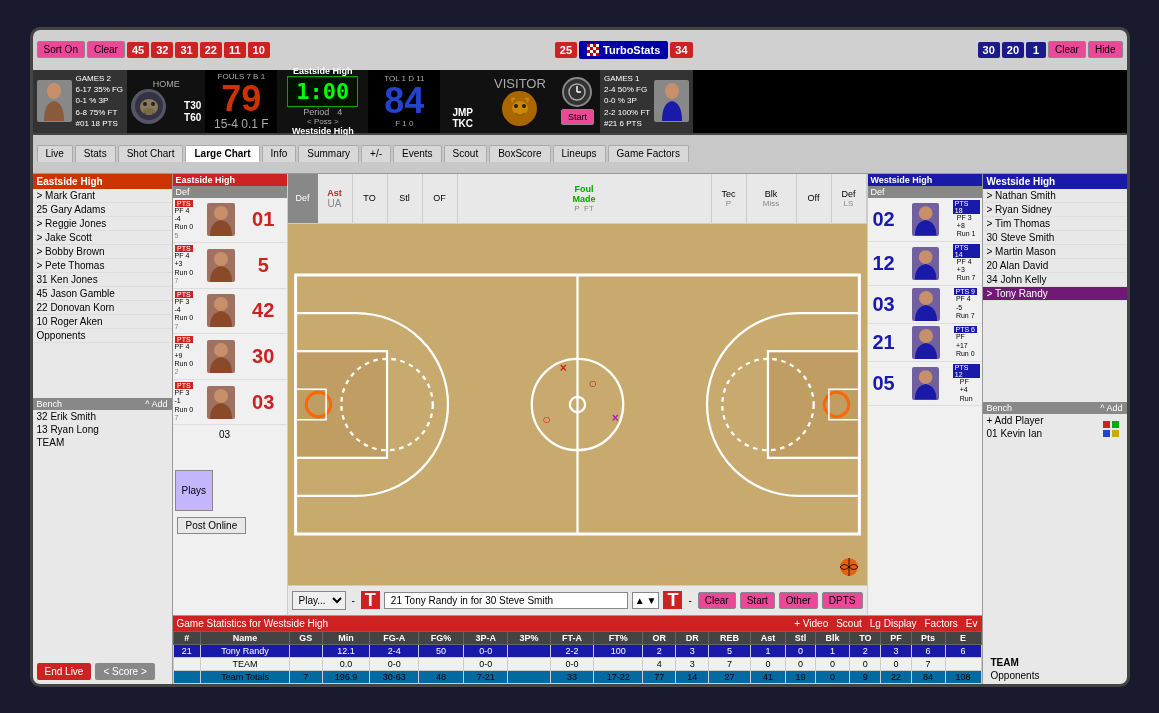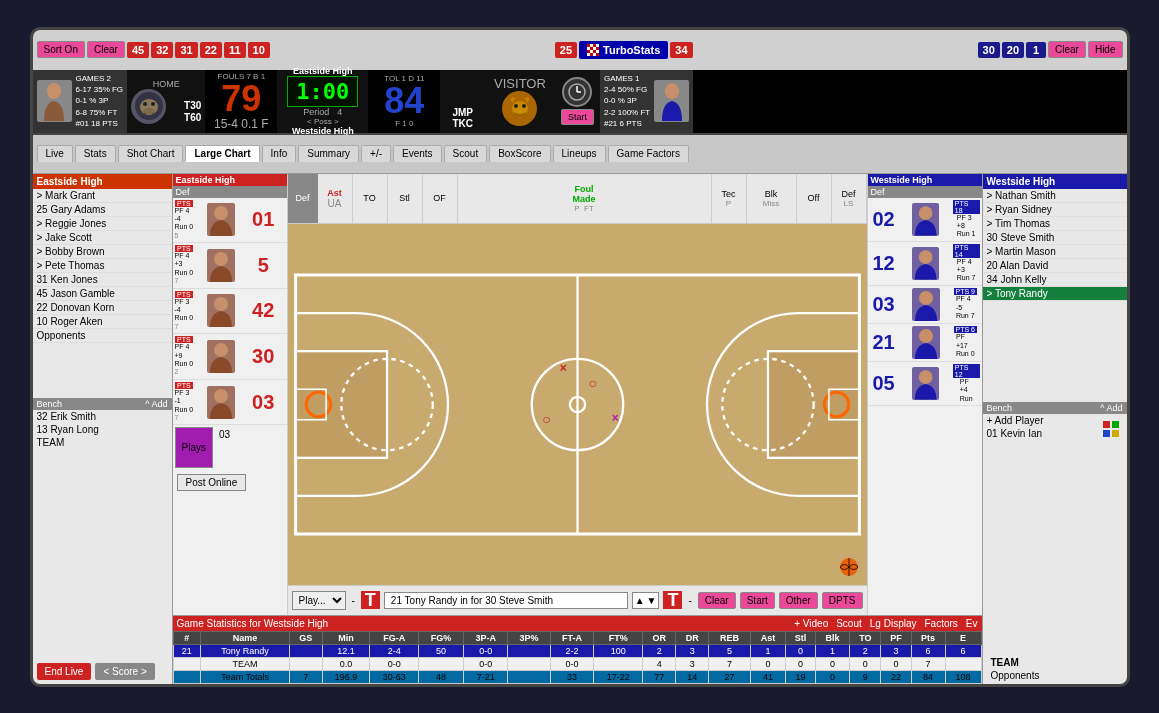--- a/index.html
+++ b/index.html
@@ -399,21 +399,21 @@
       background: #e8e8e8;
       border-left: 1px solid #999;
       display: flex;
       flex-direction: column;
       flex-shrink: 0;
     }
     .panel-header.blue-bg {
       background: #1a1aaa;
     }
     .player-item.highlighted {
-      background: #15803d;
+      background: #701a75;
       color: #fff;
     }
     .team-label {
       padding: 1px 4px;
       font-size: 10px;
       font-weight: bold;
     }
     .opponents-label {
       padding: 1px 4px;
       font-size: 10px;
@@ -421,25 +421,26 @@
     }
     .post-online-btn {
       background: #e8e8e8;
       border: 1px solid #888;
       padding: 2px 8px;
       font-size: 10px;
       cursor: pointer;
       margin: 2px;
     }
     .plays-btn {
-      background: #a21caf;
+      background: #c4b5fd;
       border: 1px solid #888;
       padding: 14px 6px;
       font-size: 10px;
       cursor: pointer;
+      margin-top: 43px;
     }
   </style>
 </head>
 <body>
 
 <div class="device-frame">
 
   <div class="top-bar">
     <button class="btn-sort">Sort On</button>
     <button class="btn-sort">Clear</button>

